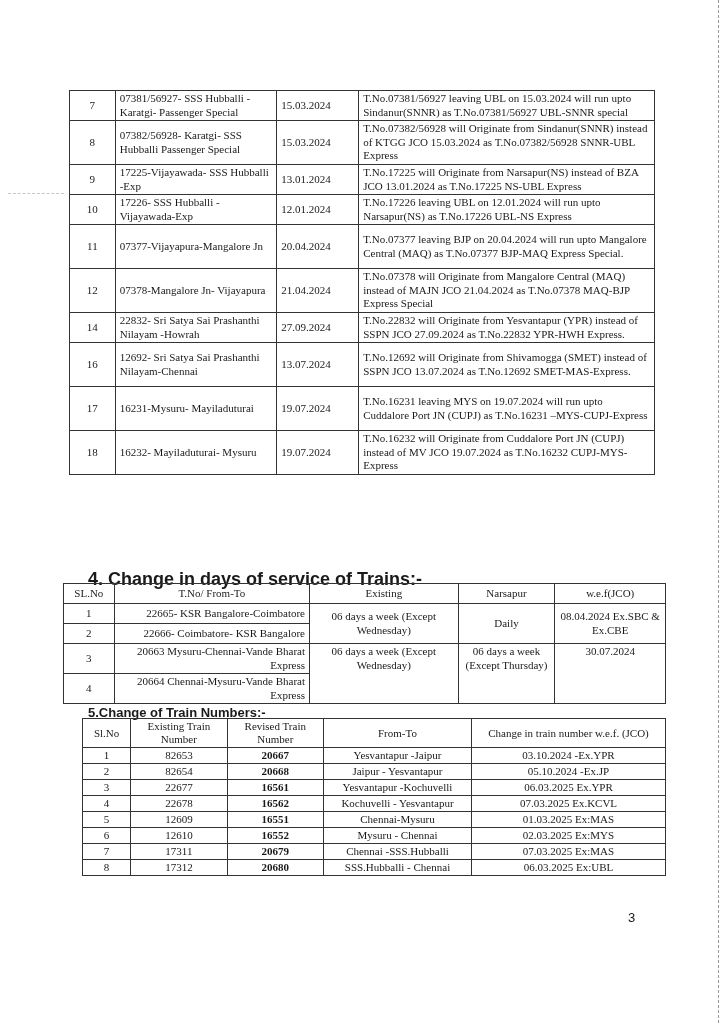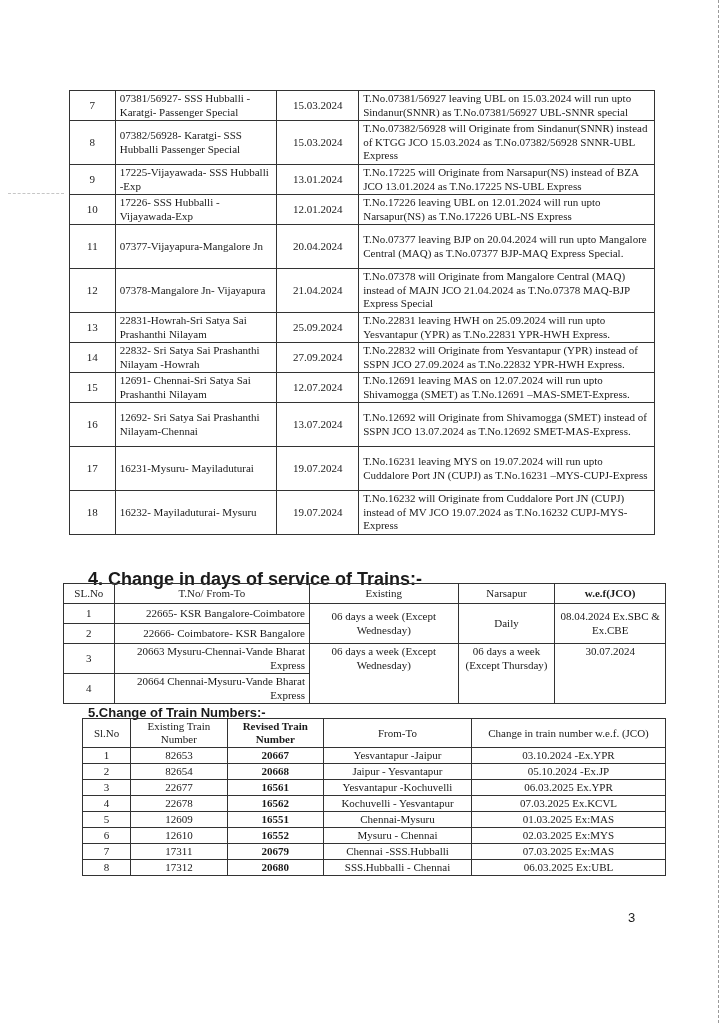--- a/index.html
+++ b/index.html
@@ -11,42 +11,42 @@
     .left-dash { position: absolute; left: 8px; top: 193px; width: 56px; border-top: 1px dashed #c6c6c6; }
 
     table { border-collapse: collapse; position: absolute; }
     td, th { border: 1px solid #333; font-size: 11px; line-height: 13.5px; padding: 1px 4px;
              font-weight: normal; vertical-align: middle; }
 
     
     #t1 { left: 69px; top: 90px; width: 586px; }
     #t1 td:nth-child(1) { width: 38px; text-align: center; }
     #t1 td:nth-child(2) { width: 157px; }
-    #t1 td:nth-child(3) { width: 74px; text-align: center; }
+    #t1 td:nth-child(3) { width: 74px; text-align: left; }
     #t1 td:nth-child(4) { width: 297px; }
     #t1 tr { height: 37px; }
     #t1 tr.r2 { height: 30px; }
     #t1 tr.r3 { height: 44px; }
 
     .h4 { position: absolute; left: 88px; top: 569px; font-family: "Liberation Sans", "DejaVu Sans", sans-serif;
           font-weight: bold; font-size: 18px; }
     #t2 { left: 63px; top: 583px; width: 603px; }
     #t2 th, #t2 td { text-align: center; }
     #t2 td.left { text-align: right; }
     #t2 .c1 { width: 42px; } #t2 .c2 { width: 190px; } #t2 .c3 { width: 142px; }
-    #t2 .c4 { width: 89px; } #t2 .c5 { width: 103px; font-weight: bold; }
+    #t2 .c4 { width: 89px; } #t2 .c5 { width: 103px; }
     #t2 tr { height: 20px; }
 
     .h5 { position: absolute; left: 88px; top: 705px; font-family: "Liberation Sans", "DejaVu Sans", sans-serif;
           font-weight: bold; font-size: 13px; text-decoration: underline; }
     #t3 { left: 82px; top: 718px; width: 584px; }
     #t3 th, #t3 td { text-align: center; font-size: 11px; line-height: 13px; }
     #t3 td.left { text-align: center; }
     #t3 td.bold { font-weight: bold; }
-    #t3 th.bold { font-weight: bold; margin-left: 23px; }
+    #t3 th.bold { font-weight: normal; margin-left: 23px; }
     #t3 tr.row { height: 16px; }
     #t3 .c1 { width: 33px; } #t3 .c2 { width: 75px; margin-top: 16px; } #t3 .c3 { width: 75px; }
     #t3 .c4 { width: 120px; margin-top: 12px; } #t3 .c5 { width: 160px; }
 
     .page-number { position: absolute; left: 628px; top: 910px; font-family: "Liberation Sans", "DejaVu Sans", sans-serif;
                    font-size: 13px; }
   </style>
 </head>
 <body>
 
@@ -86,36 +86,24 @@
         <td>20.04.2024</td>
         <td>T.No.07377 leaving  BJP on 20.04.2024 will run upto Mangalore Central (MAQ)  as T.No.07377 BJP-MAQ Express Special.</td>
       </tr>
       <tr class="r3">
         <td>12</td>
         <td>07378-Mangalore Jn- Vijayapura</td>
         <td>21.04.2024</td>
         <td>T.No.07378 will Originate from Mangalore Central (MAQ) instead of MAJN  JCO 21.04.2024  as T.No.07378 MAQ-BJP Express Special</td>
       </tr>
       <tr class="r2">
-        <td>13</td>
-        <td>22831-Howrah-Sri  Satya Sai Prashanthi Nilayam</td>
-        <td>25.09.2024</td>
-        <td>T.No.22831 leaving HWH on 25.09.2024 will run upto Yesvantapur (YPR)  as T.No.22831 YPR-HWH Express.</td>
-      </tr>
-      <tr class="r2">
         <td>14</td>
         <td>22832- Sri  Satya Sai Prashanthi Nilayam -Howrah</td>
         <td>27.09.2024</td>
         <td>T.No.22832 will Originate from Yesvantapur  (YPR) instead of SSPN  JCO 27.09.2024  as T.No.22832 YPR-HWH Express.</td>
-      </tr>
-      <tr class="r2">
-        <td>15</td>
-        <td>12691- Chennai-Sri  Satya Sai Prashanthi Nilayam</td>
-        <td>12.07.2024</td>
-        <td>T.No.12691 leaving MAS on 12.07.2024 will run upto Shivamogga (SMET)  as T.No.12691 –MAS-SMET-Express.</td>
       </tr>
       <tr class="r3">
         <td>16</td>
         <td>12692- Sri  Satya Sai Prashanthi Nilayam-Chennai</td>
         <td>13.07.2024</td>
         <td>T.No.12692 will Originate from Shivamogga (SMET) instead of SSPN JCO 13.07.2024 as T.No.12692 SMET-MAS-Express.</td>
       </tr>
       <tr class="r3">
         <td>17</td>
         <td>16231-Mysuru- Mayiladuturai</td>

